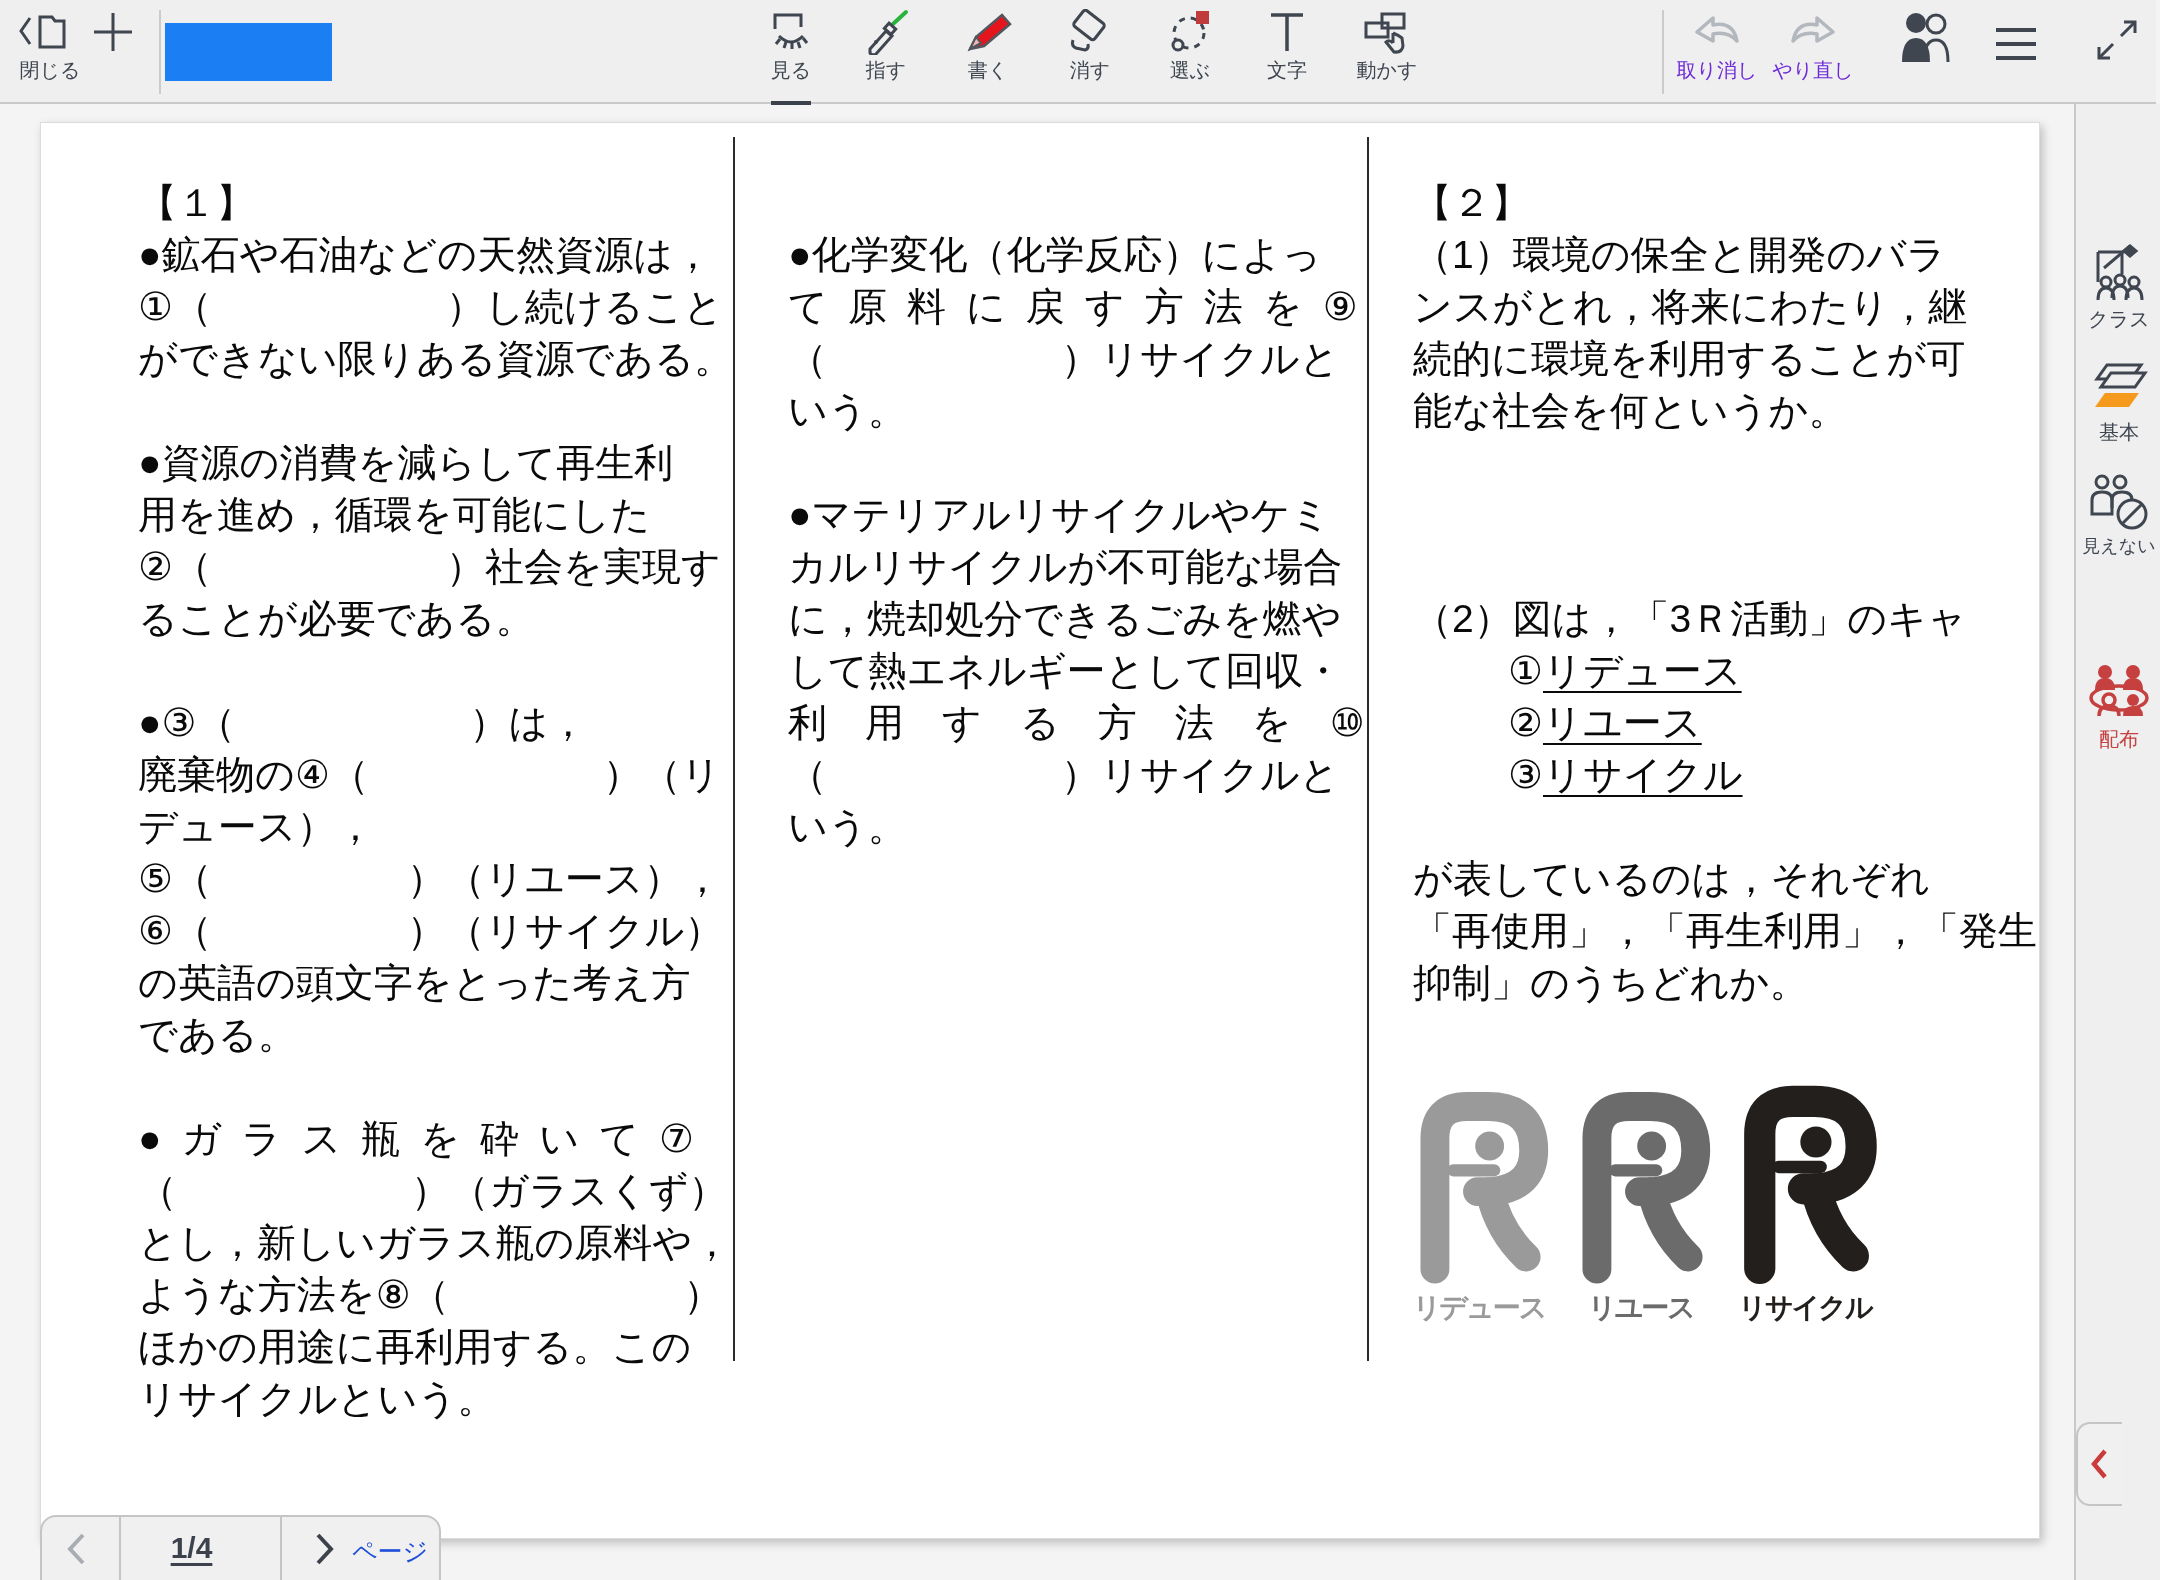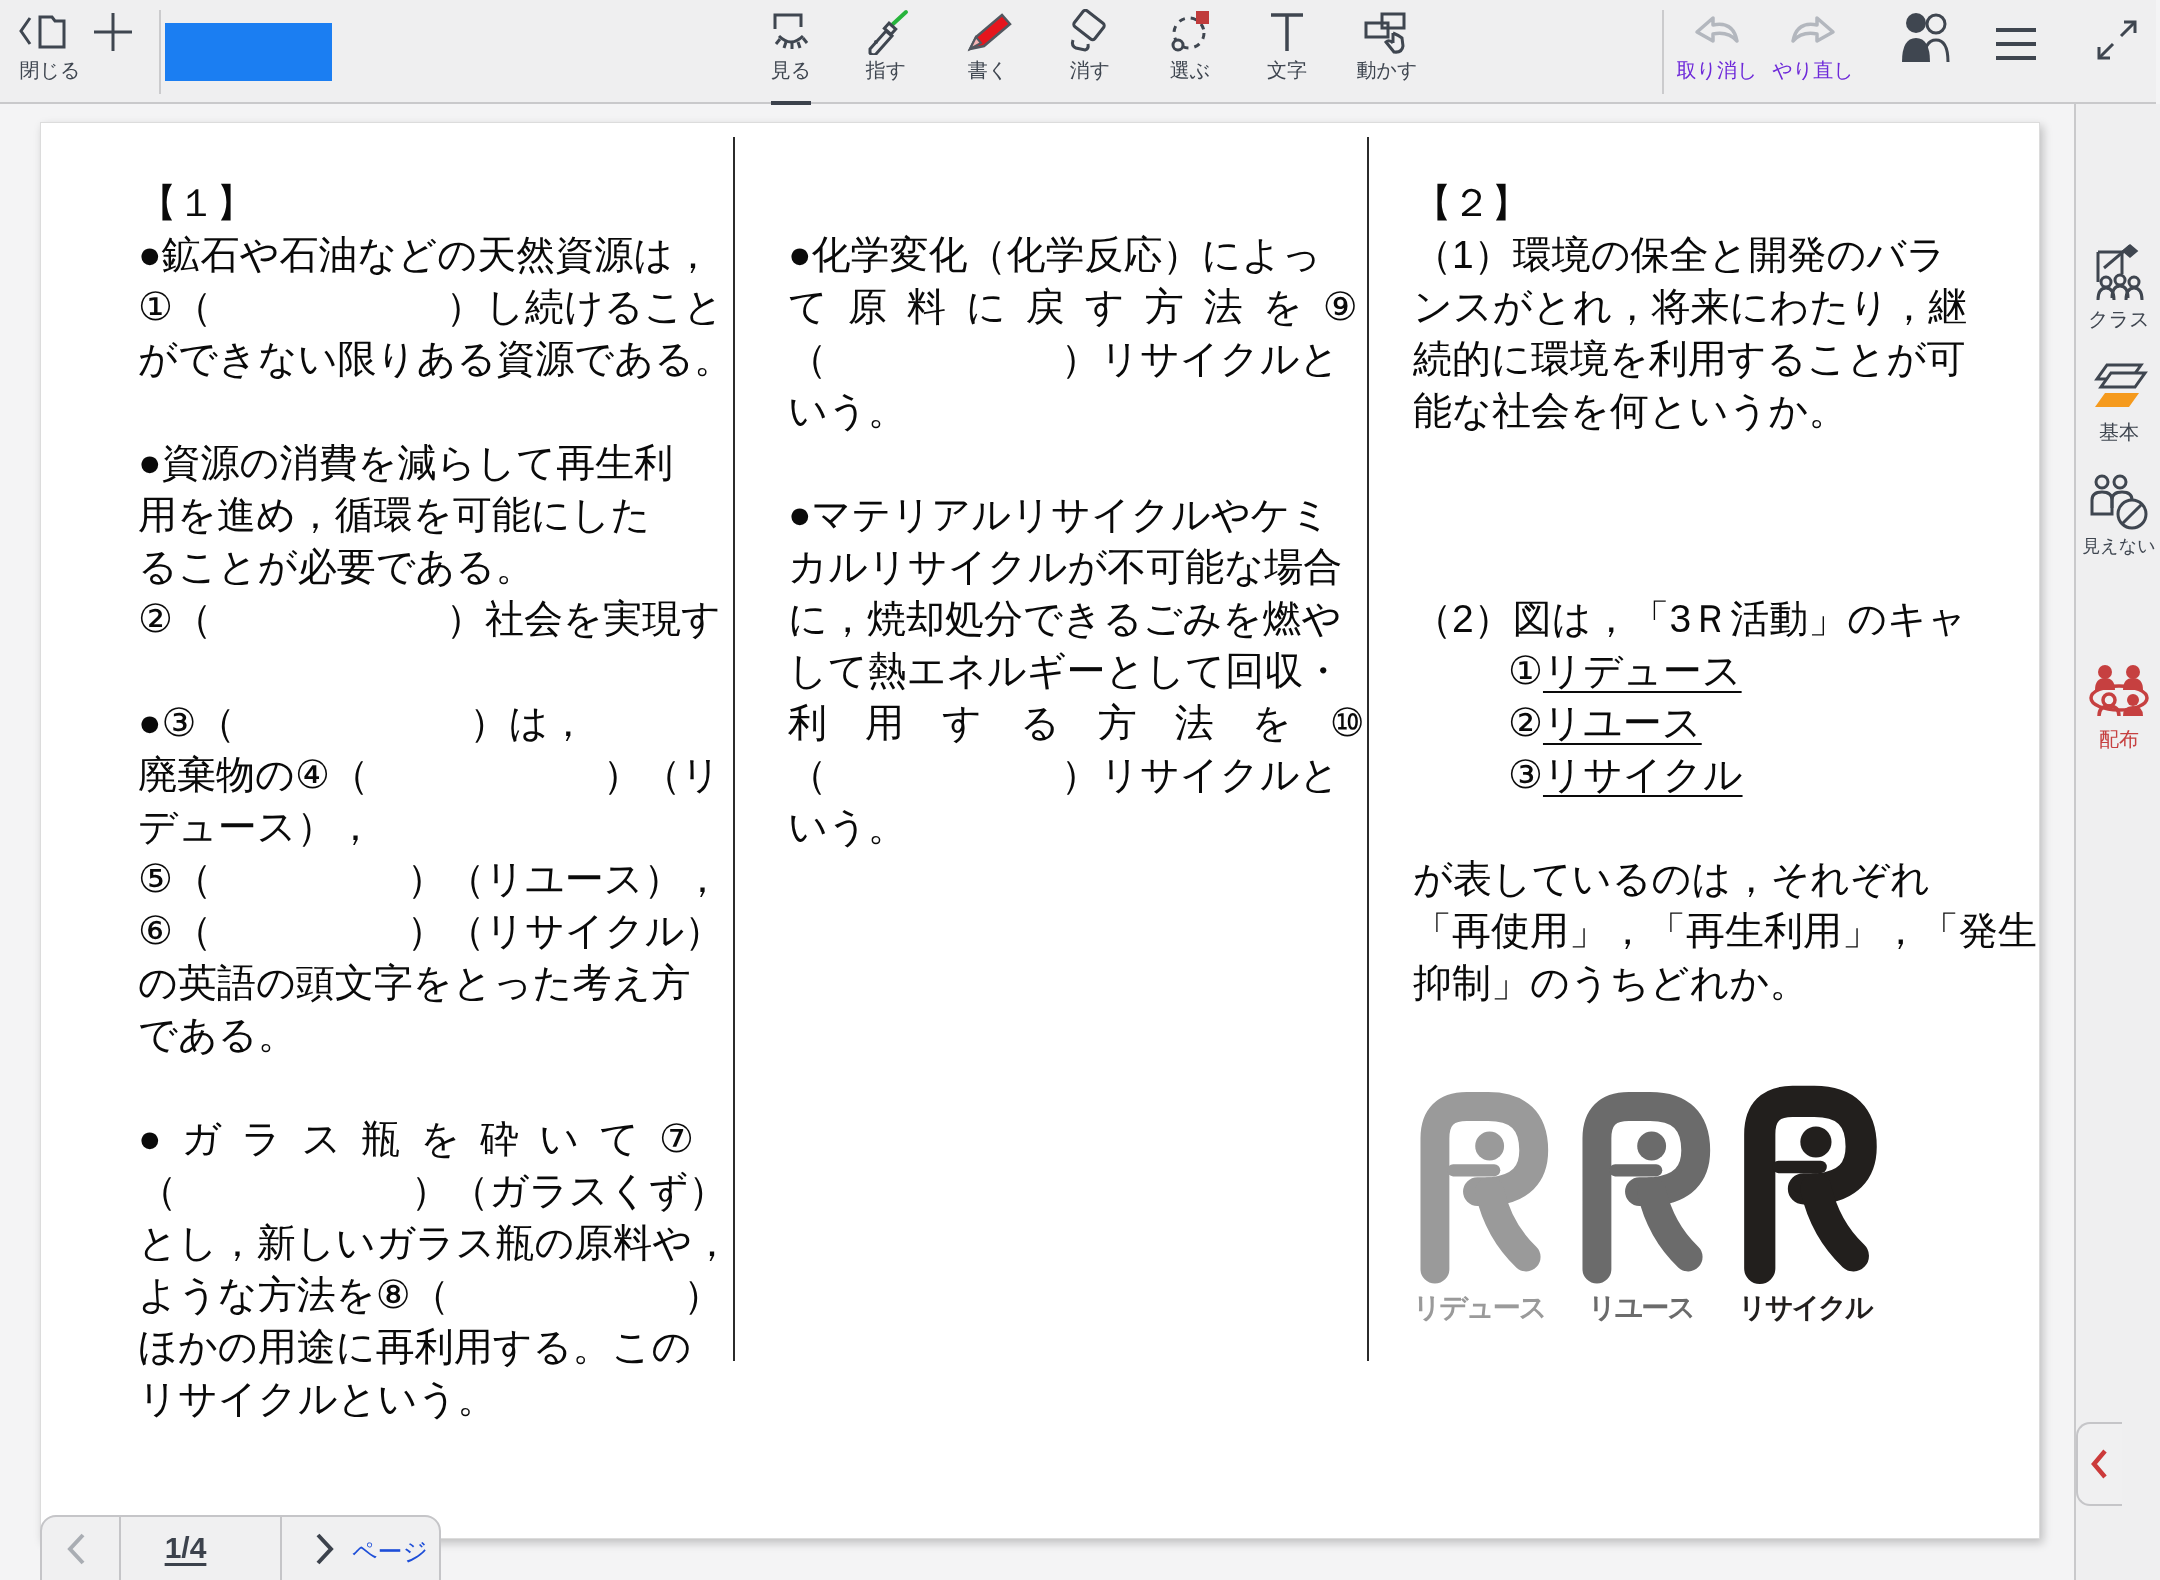--- a/index.html
+++ b/index.html
@@ -34,21 +34,21 @@
   .sp20{letter-spacing:20px;}
   .sp38{letter-spacing:38px;}
   
   #logo{position:absolute;left:1362px;top:952px;display:flex;align-items:flex-end;gap:10px;}
   .logo-item{display:flex;flex-direction:column;align-items:center;}
   .logo-item .rlabel{font-size:28px;font-weight:bold;letter-spacing:-2px;margin-top:2px;}
   
   #page-nav{position:absolute;left:40px;top:1515px;width:397px;height:90px;background:#f0f0f1;
             border:2px solid #c5c5c8;border-radius:16px;z-index:6;}
   #page-nav .ndiv{position:absolute;top:0;bottom:0;width:2px;background:#c5c5c8;}
-  #page-indicator{position:absolute;left:64px;top:14px;width:159px;text-align:center;
+  #page-indicator{position:absolute;left:70px;top:14px;width:159px;text-align:center;
                   font-size:30px;font-weight:600;color:#3c424c;text-decoration:underline;
                   text-underline-offset:5px;}
   #page-label{position:absolute;left:310px;top:18px;font-size:25px;color:#1d4ed8;}
   .nav-btn{position:absolute;top:12px;}
   
   #collapse-tab{position:absolute;left:2076px;top:1422px;width:44px;height:80px;background:#f0f0f1;
                 border:2px solid #c5c5c8;border-right:none;border-radius:14px 0 0 14px;z-index:7;
                 display:flex;align-items:center;justify-content:center;}
   svg{display:block;}
 </style>
@@ -281,22 +281,22 @@
     <div class="vdiv" style="left:1326px;"></div>
 
     <div class="col" style="left:97px;">
         <div class="line">【１】</div>
         <div class="line">●鉱石や石油などの天然資源は，</div>
         <div class="line">①（　　　　　　）し続けること</div>
         <div class="line">ができない限りある資源である。</div>
         <div class="line">&nbsp;</div>
         <div class="line">●資源の消費を減らして再生利</div>
         <div class="line">用を進め，循環を可能にした</div>
+        <div class="line">②（　　　　　　）社会を実現す</div>
         <div class="line">ることが必要である。</div>
-        <div class="line">②（　　　　　　）社会を実現す</div>
         <div class="line">&nbsp;</div>
         <div class="line">●③（　　　　　　）は，</div>
         <div class="line">廃棄物の④（　　　　　　）（リ</div>
         <div class="line">デュース），</div>
         <div class="line">⑤（　　　　　）（リユース），</div>
         <div class="line">⑥（　　　　　）（リサイクル）</div>
         <div class="line">の英語の頭文字をとった考え方</div>
         <div class="line">である。</div>
         <div class="line">&nbsp;</div>
         <div class="line sp20">●ガラス瓶を砕いて⑦</div>

